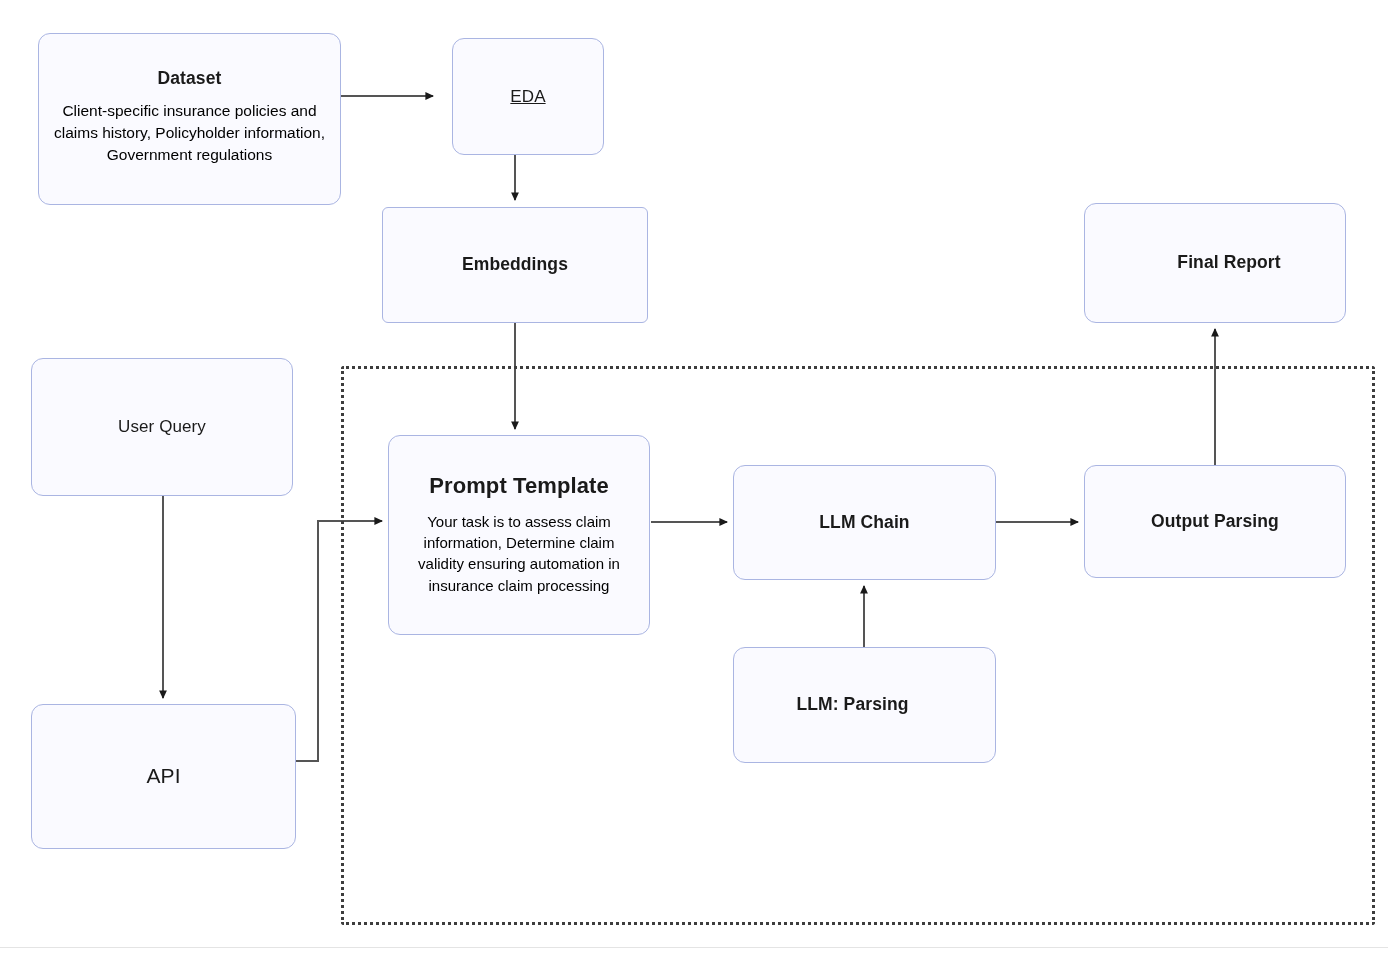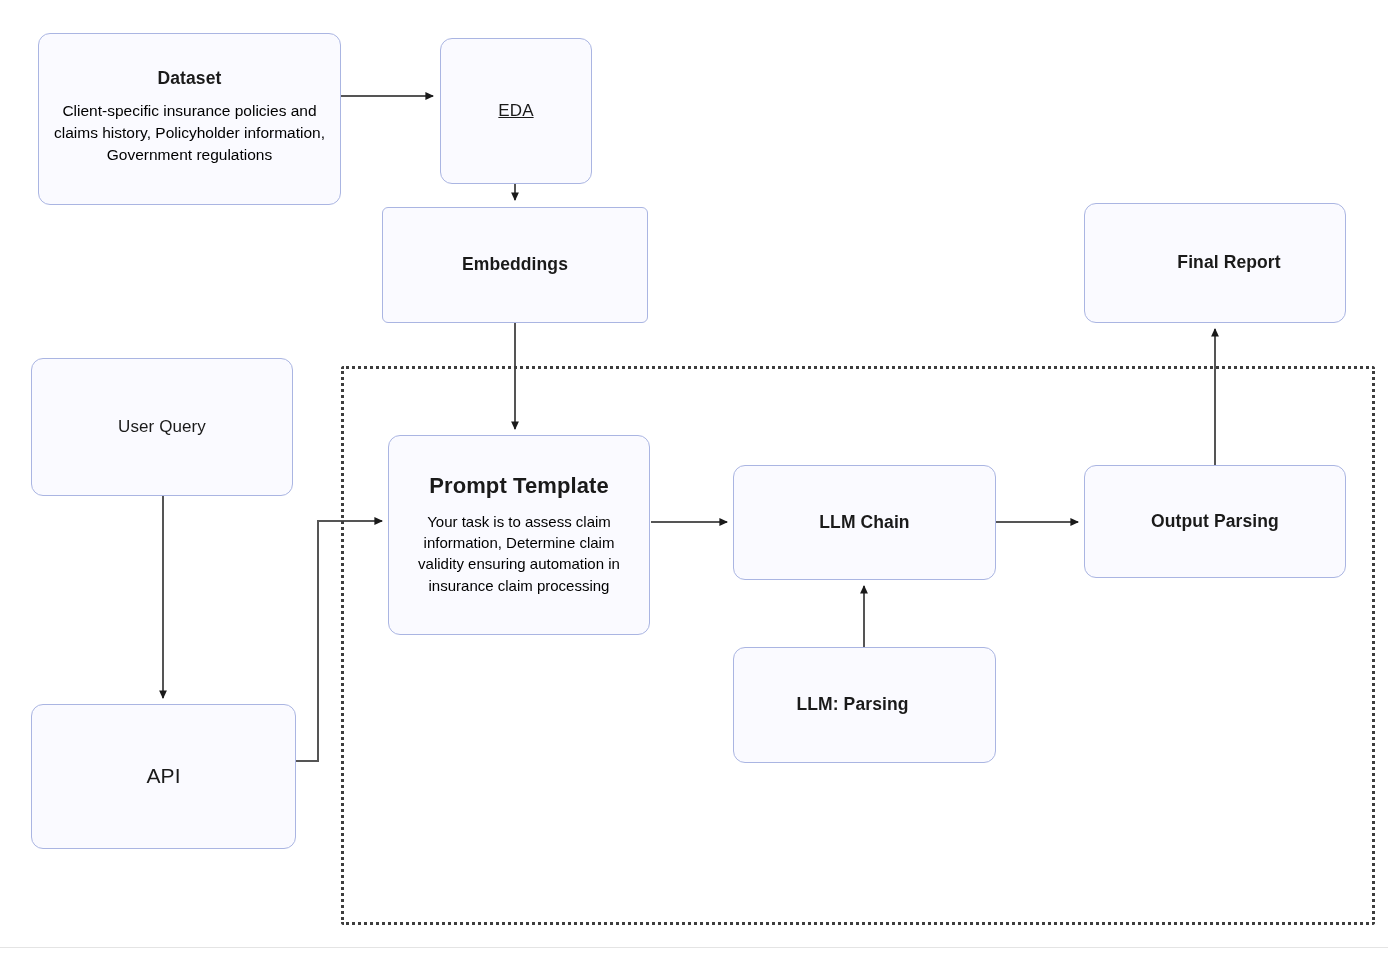--- a/index.html
+++ b/index.html
@@ -57,21 +57,21 @@
     font-size: 15.5px;
     line-height: 1.42;
     margin-top: 12px;
     color: #000000;
   }
   
   #node-dataset { left: 38px;  top: 33px;  width: 303px; height: 172px; }
   #node-dataset .title { font-size: 17.5px; margin-top: -4px; }
   #node-dataset .body  { margin-top: 10px; }
 
-  #node-eda { left: 440px; top: 38px;  width: 152px; height: 146px; text-decoration: underline; }
+  #node-eda { left: 452px; top: 38px;  width: 152px; height: 117px; text-decoration: underline; }
   #node-eda .title { font-weight: normal; font-size: 17px; }
 
   #node-embeddings { left: 382px; top: 207px; width: 266px; height: 116px; border-radius: 6px; }
   #node-embeddings .title { font-weight: bold; font-size: 17.5px; }
 
   #node-final-report { left: 1084px; top: 203px; width: 262px; height: 120px; }
   #node-final-report .title { font-weight: bold; font-size: 17.5px; margin-left: 28px; }
 
   #node-user-query { left: 31px; top: 358px; width: 262px; height: 138px; }
   #node-user-query .title { font-weight: normal; font-size: 17px; }

